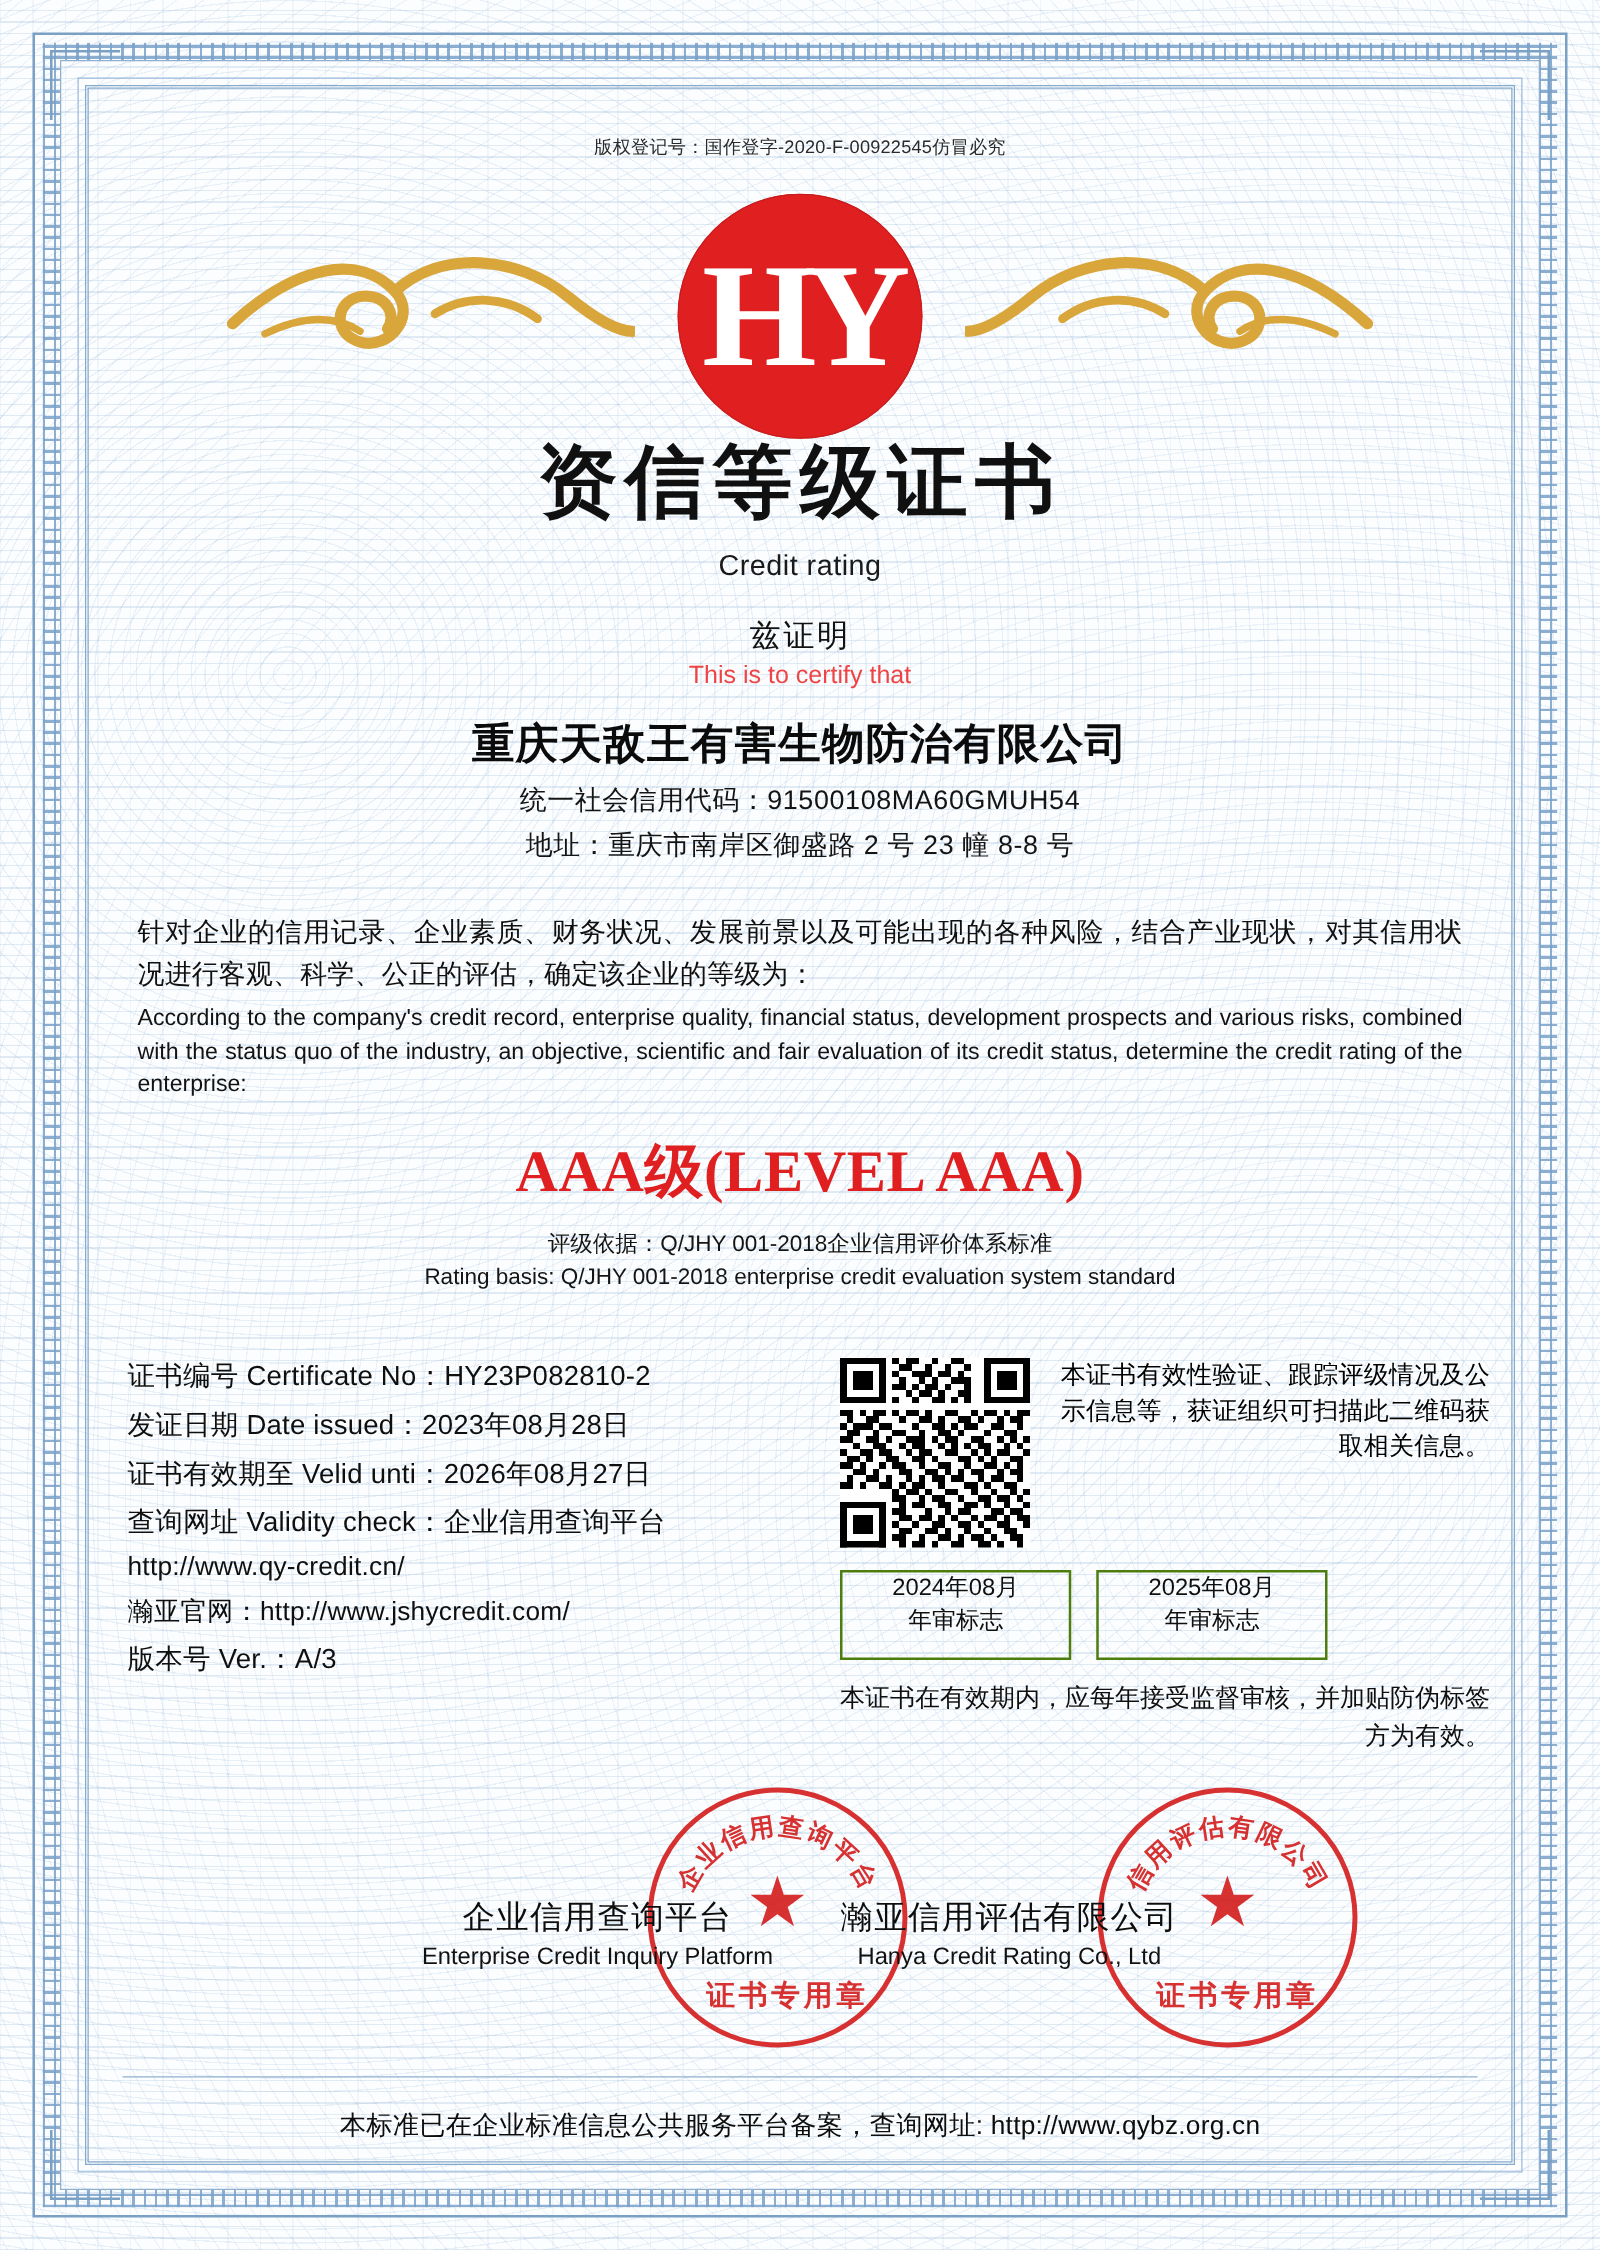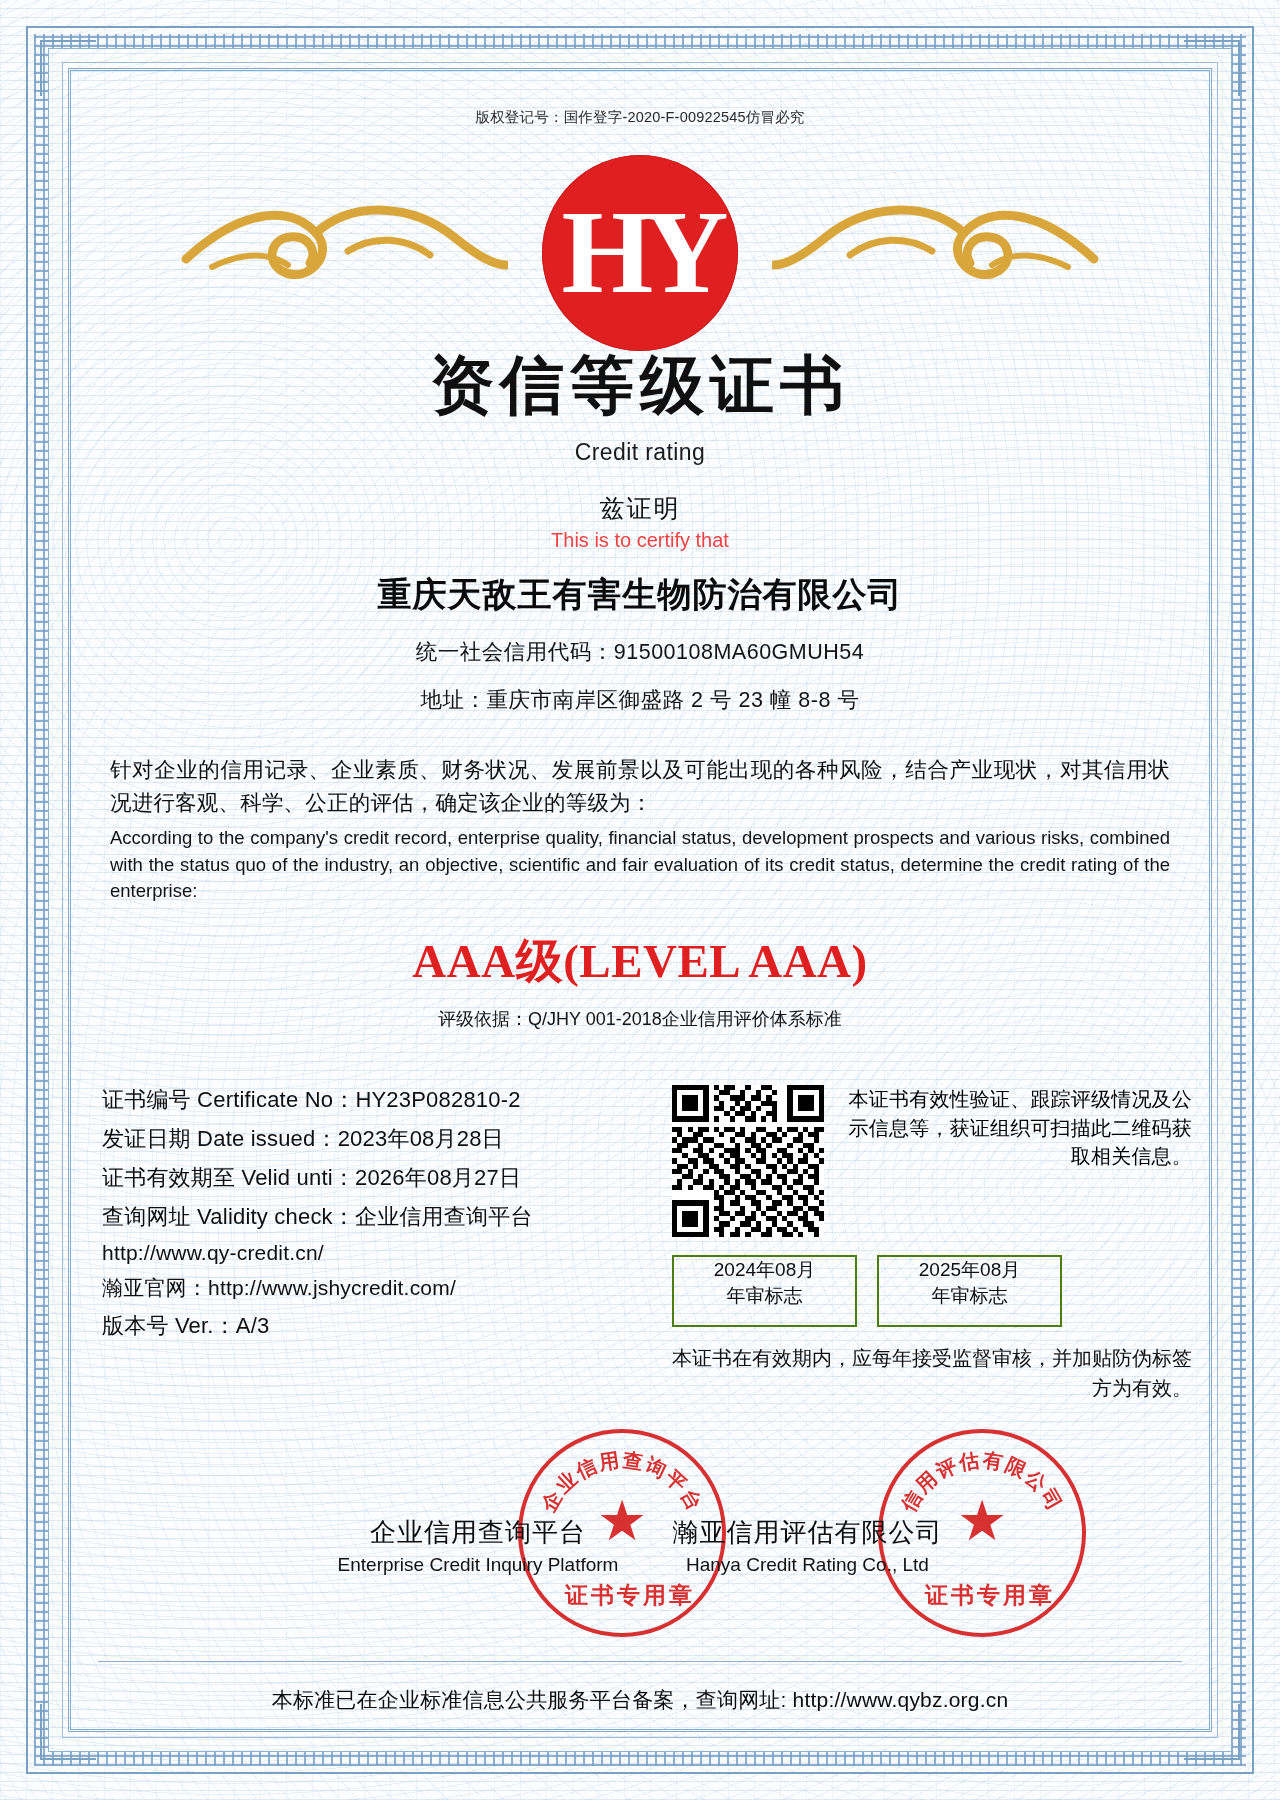--- a/index.html
+++ b/index.html
@@ -150,21 +150,21 @@
     font-weight:bold;
     font-size:34px;
     letter-spacing:1px;
     color:#0b0b0b;
     margin-top:20px;
   }
   .company-line{
     text-align:center;
     font-size:21.5px;
     color:#141414;
-    margin-top:19px;
+    margin-top:7px;
     letter-spacing:.5px;
   }
 
   .para{
     margin-top:40px;
     padding:0 22px;
   }
   .para-cn{
     font-size:21.5px;
     line-height:1.52;
@@ -383,20 +383,21 @@
     <div class="company-line">统一社会信用代码：91500108MA60GMUH54</div>
     <div class="company-line">地址：重庆市南岸区御盛路 2 号 23 幢 8-8 号</div>
 
     <div class="para">
       <div class="para-cn">针对企业的信用记录、企业素质、财务状况、发展前景以及可能出现的各种风险，结合产业现状，对其信用状况进行客观、科学、公正的评估，确定该企业的等级为：</div>
       <div class="para-en">According to the company's credit record, enterprise quality, financial status, development prospects and various risks, combined with the status quo of the industry, an objective, scientific and fair evaluation of its credit status, determine the credit rating of the enterprise:</div>
     </div>
 
     <div class="level">AAA级(LEVEL AAA)</div>
     <div class="basis-cn">评级依据：Q/JHY 001-2018企业信用评价体系标准</div>
+    <div class="basis-en">Rating basis: Q/JHY 001-2018 enterprise credit evaluation system standard</div>
 
     <div class="details">
       <div class="details-left">
         <div class="d-line">证书编号 Certificate No：HY23P082810-2</div>
         <div class="d-line">发证日期 Date issued：2023年08月28日</div>
         <div class="d-line">证书有效期至 Velid unti：2026年08月27日</div>
         <div class="d-line">查询网址 Validity check：企业信用查询平台</div>
         <div class="d-line url">http://www.qy-credit.cn/</div>
         <div class="d-line url">瀚亚官网：http://www.jshycredit.com/</div>
         <div class="d-line">版本号 Ver.：A/3</div>

